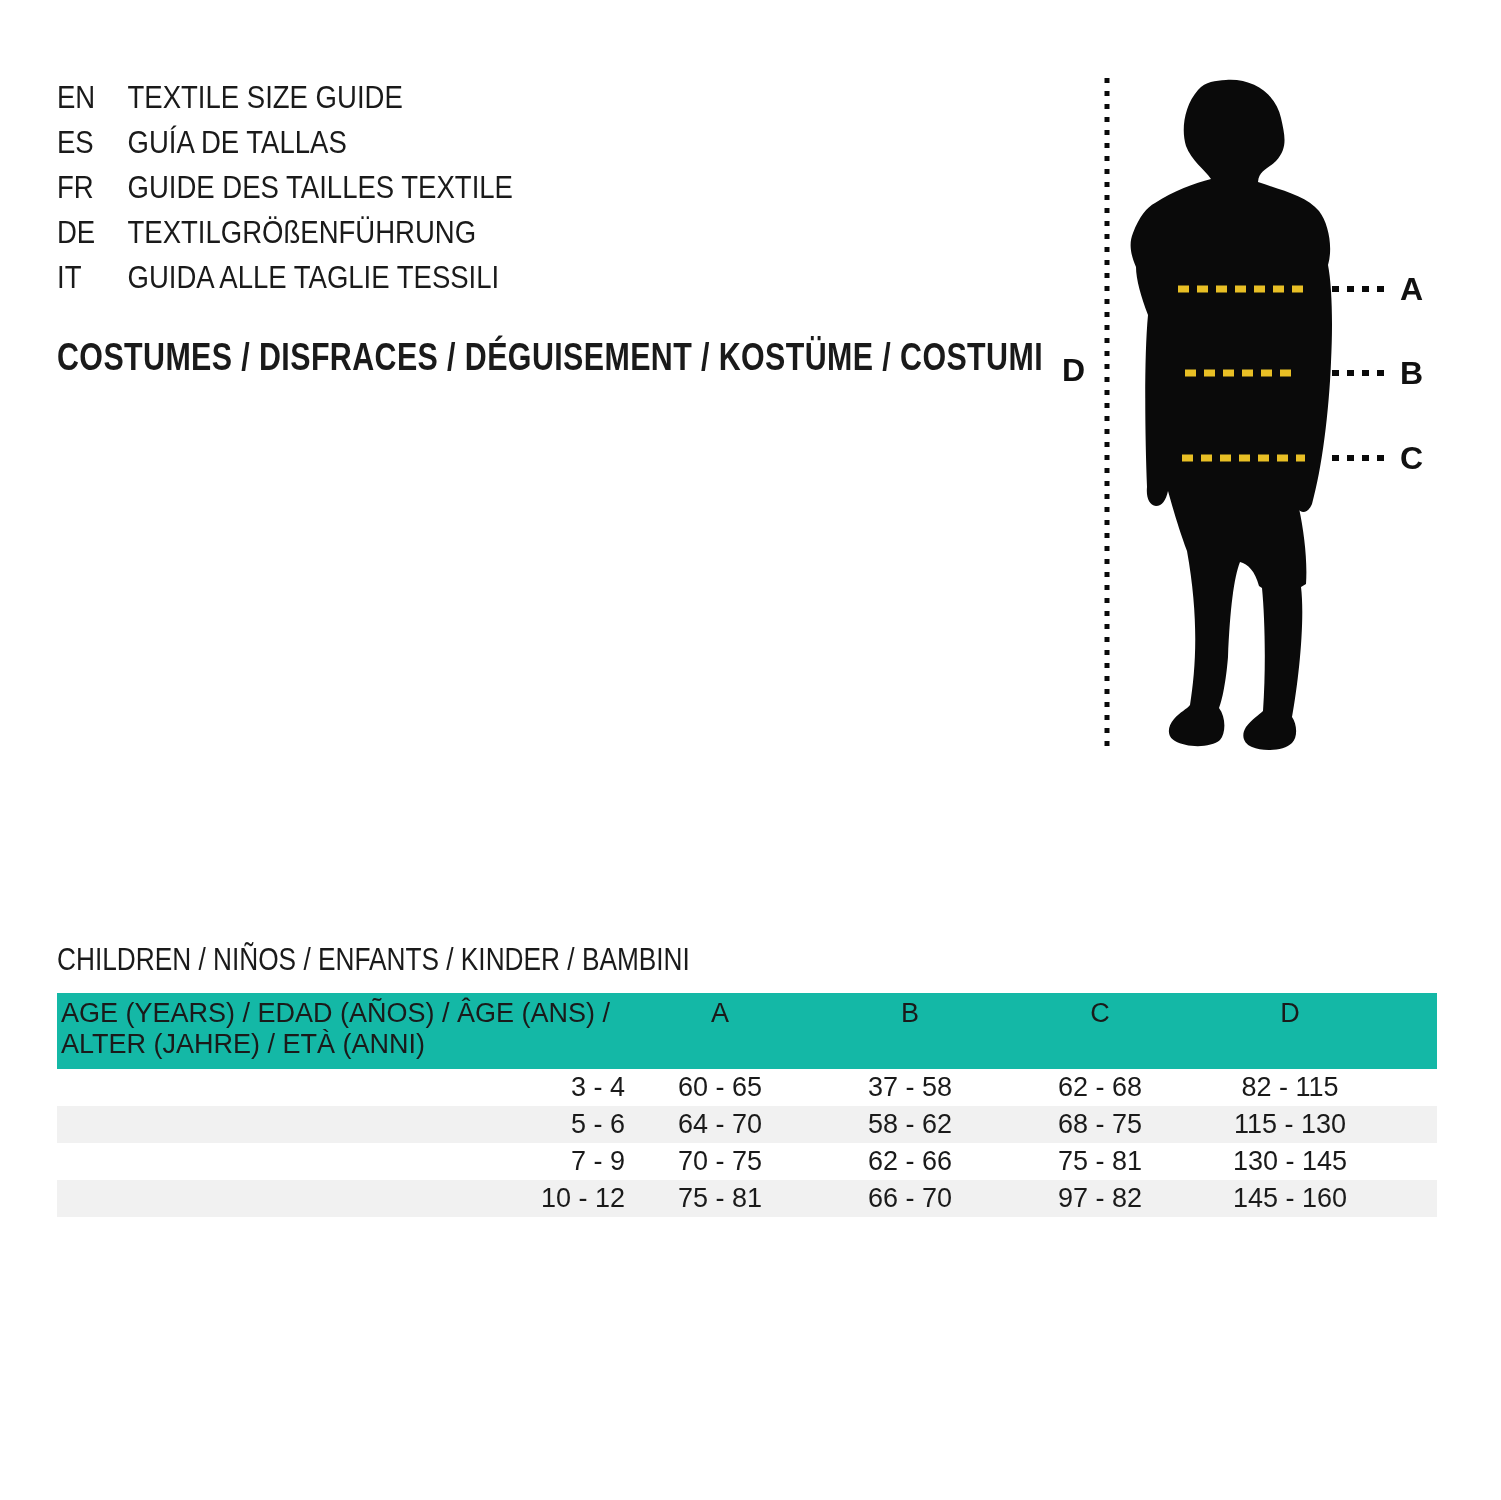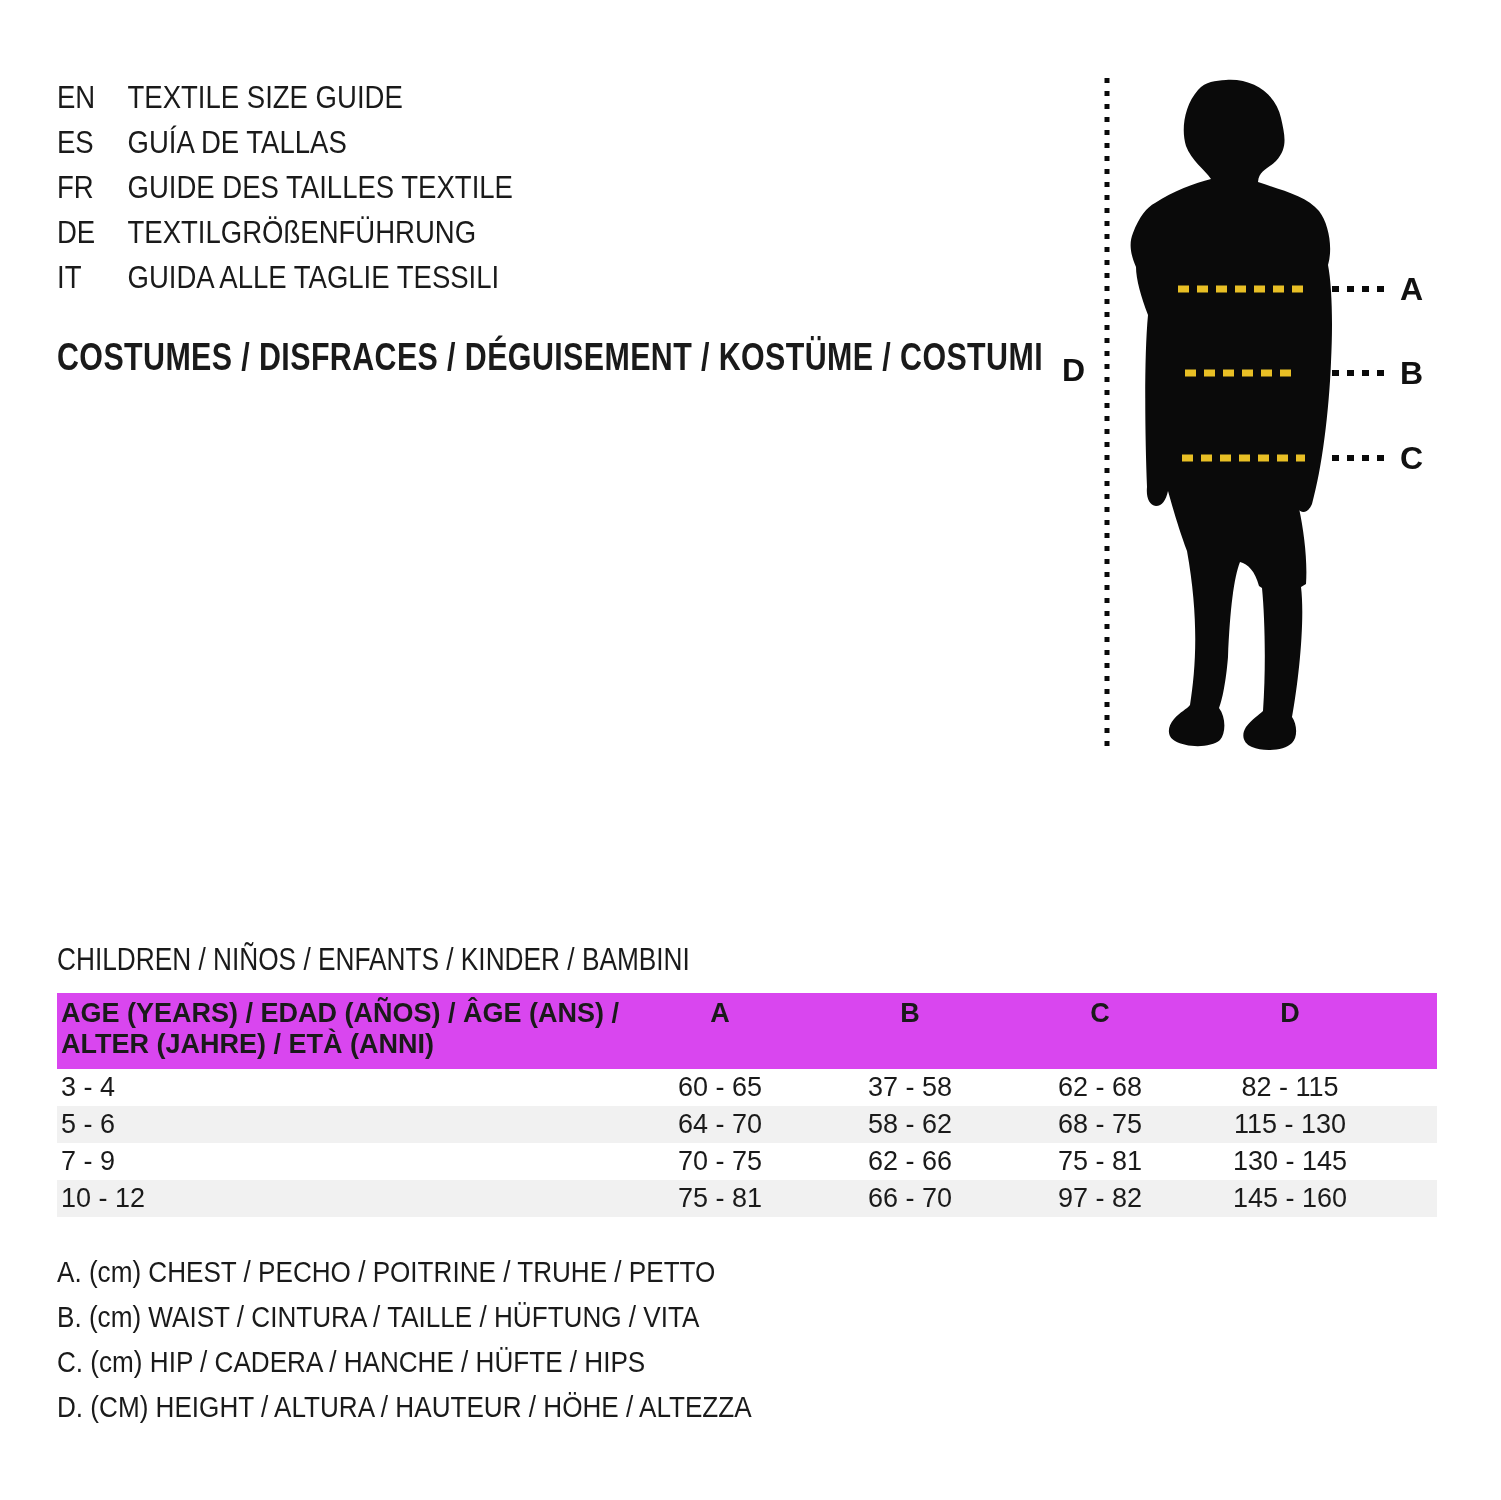--- a/index.html
+++ b/index.html
@@ -41,27 +41,27 @@
     position:absolute; left:57px; top:941px;
     font-size:32px; white-space:nowrap;
     transform:scaleX(0.82); transform-origin:left top;
   }
   .size-table {
     position:absolute; left:57px; top:993px;
     width:1380px; border-collapse:collapse; table-layout:fixed;
     font-size:27px;
   }
   .size-table thead th {
-    background:#d946ef; height:71px; vertical-align:top;
-    padding:0; font-weight:bold;
+    background:#14b8a6; height:71px; vertical-align:top;
+    padding:0; font-weight:normal;
   }
   .size-table th.age-col { text-align:left; padding:5px 0 0 4px; line-height:31px; }
   .size-table th.letter  { text-align:center; padding-top:5px; line-height:31px; }
   .size-table tbody td { height:37px; padding:0; }
-  .size-table td.age { text-align:left; padding-left:4px; }
+  .size-table td.age { text-align:right; padding-left:4px; }
   .size-table td.val { text-align:center;margin-top:23px; }
   .size-table tbody tr.alt { background:#f1f1f1; }
 
   
   .legend { position:absolute; left:57px; top:1250px; }
   .legend-line {
     height:45px; line-height:45px; font-size:29px; white-space:nowrap;
     transform:scaleX(0.90); transform-origin:left center;
   }
 </style>
@@ -207,20 +207,14 @@
         <td class="age">10 - 12</td>
         <td class="val">75 - 81</td>
         <td class="val">66 - 70</td>
         <td class="val">97 - 82</td>
         <td class="val">145 - 160</td>
         <td></td>
       </tr>
     </tbody>
   </table>
 
-  <div class="legend">
-    <div class="legend-line">A. (cm) CHEST / PECHO / POITRINE / TRUHE / PETTO</div>
-    <div class="legend-line">B. (cm) WAIST / CINTURA / TAILLE / HÜFTUNG / VITA</div>
-    <div class="legend-line">C. (cm) HIP / CADERA / HANCHE / HÜFTE / HIPS</div>
-    <div class="legend-line">D. (CM) HEIGHT / ALTURA / HAUTEUR / HÖHE / ALTEZZA</div>
-  </div>
 
 </div>
 
 </body></html>

